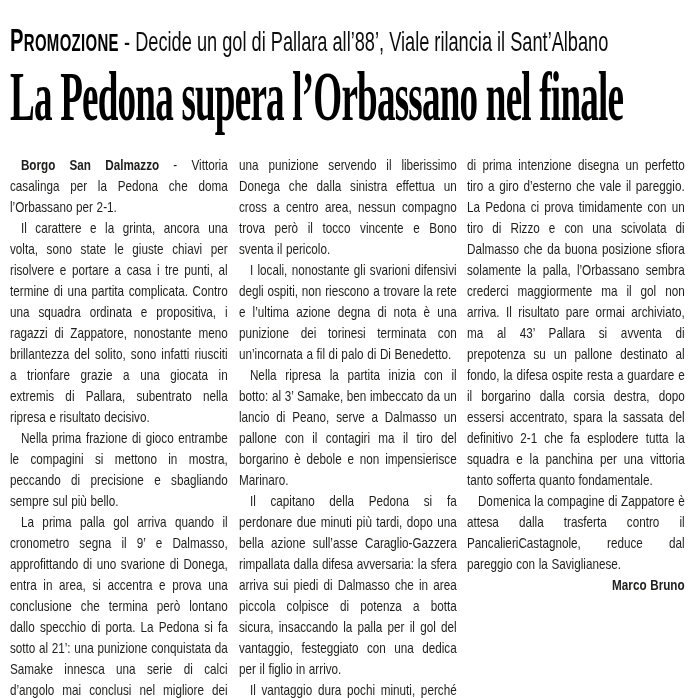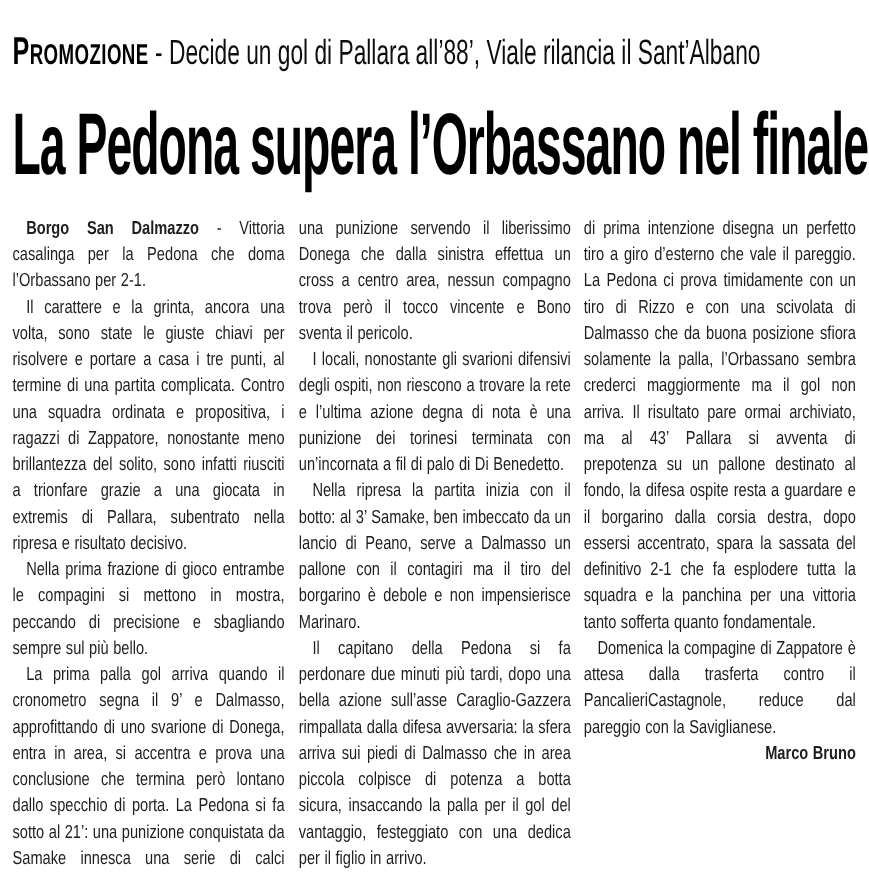--- a/index.html
+++ b/index.html
@@ -47,23 +47,24 @@
     font-size: 28px;
     font-weight: 400;
     color: #0d0d0d;
     margin-left: 8px;
     letter-spacing: 0px;
   }
 
   
   .headline-row {
     height: 76px;
-    margin-top: 20px;
+    margin-top: 2px;
     overflow: visible;
     white-space: nowrap;
+    font-family: Liberation Serif, serif;
   }
   .headline {
     display: inline-block;
     white-space: nowrap;
     font-weight: 700;
     font-size: 70px;
     line-height: 74px;
     letter-spacing: -1.5px;
     color: #000;
     transform: scaleX(0.53);

